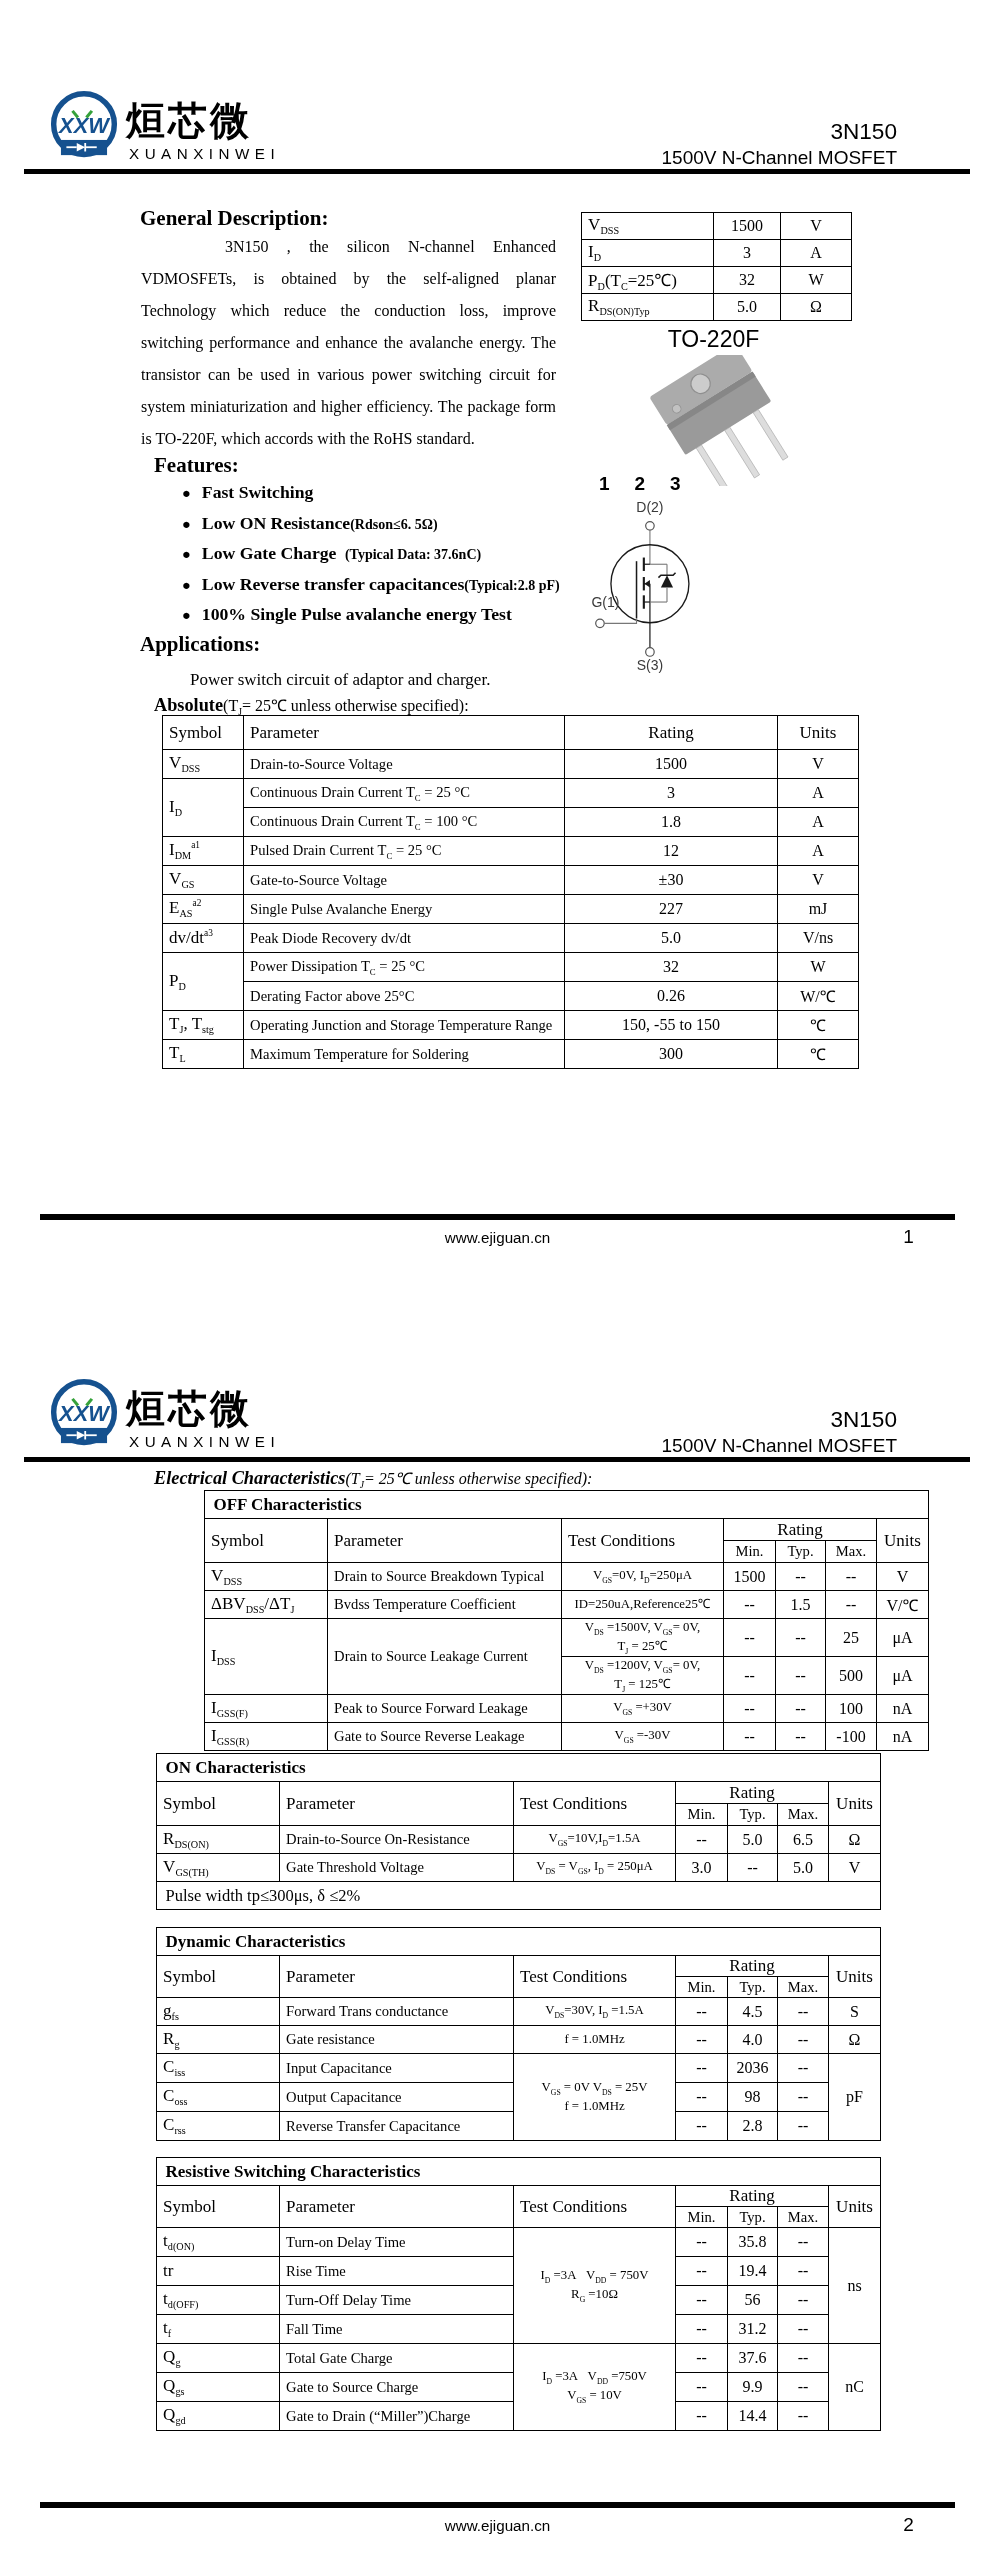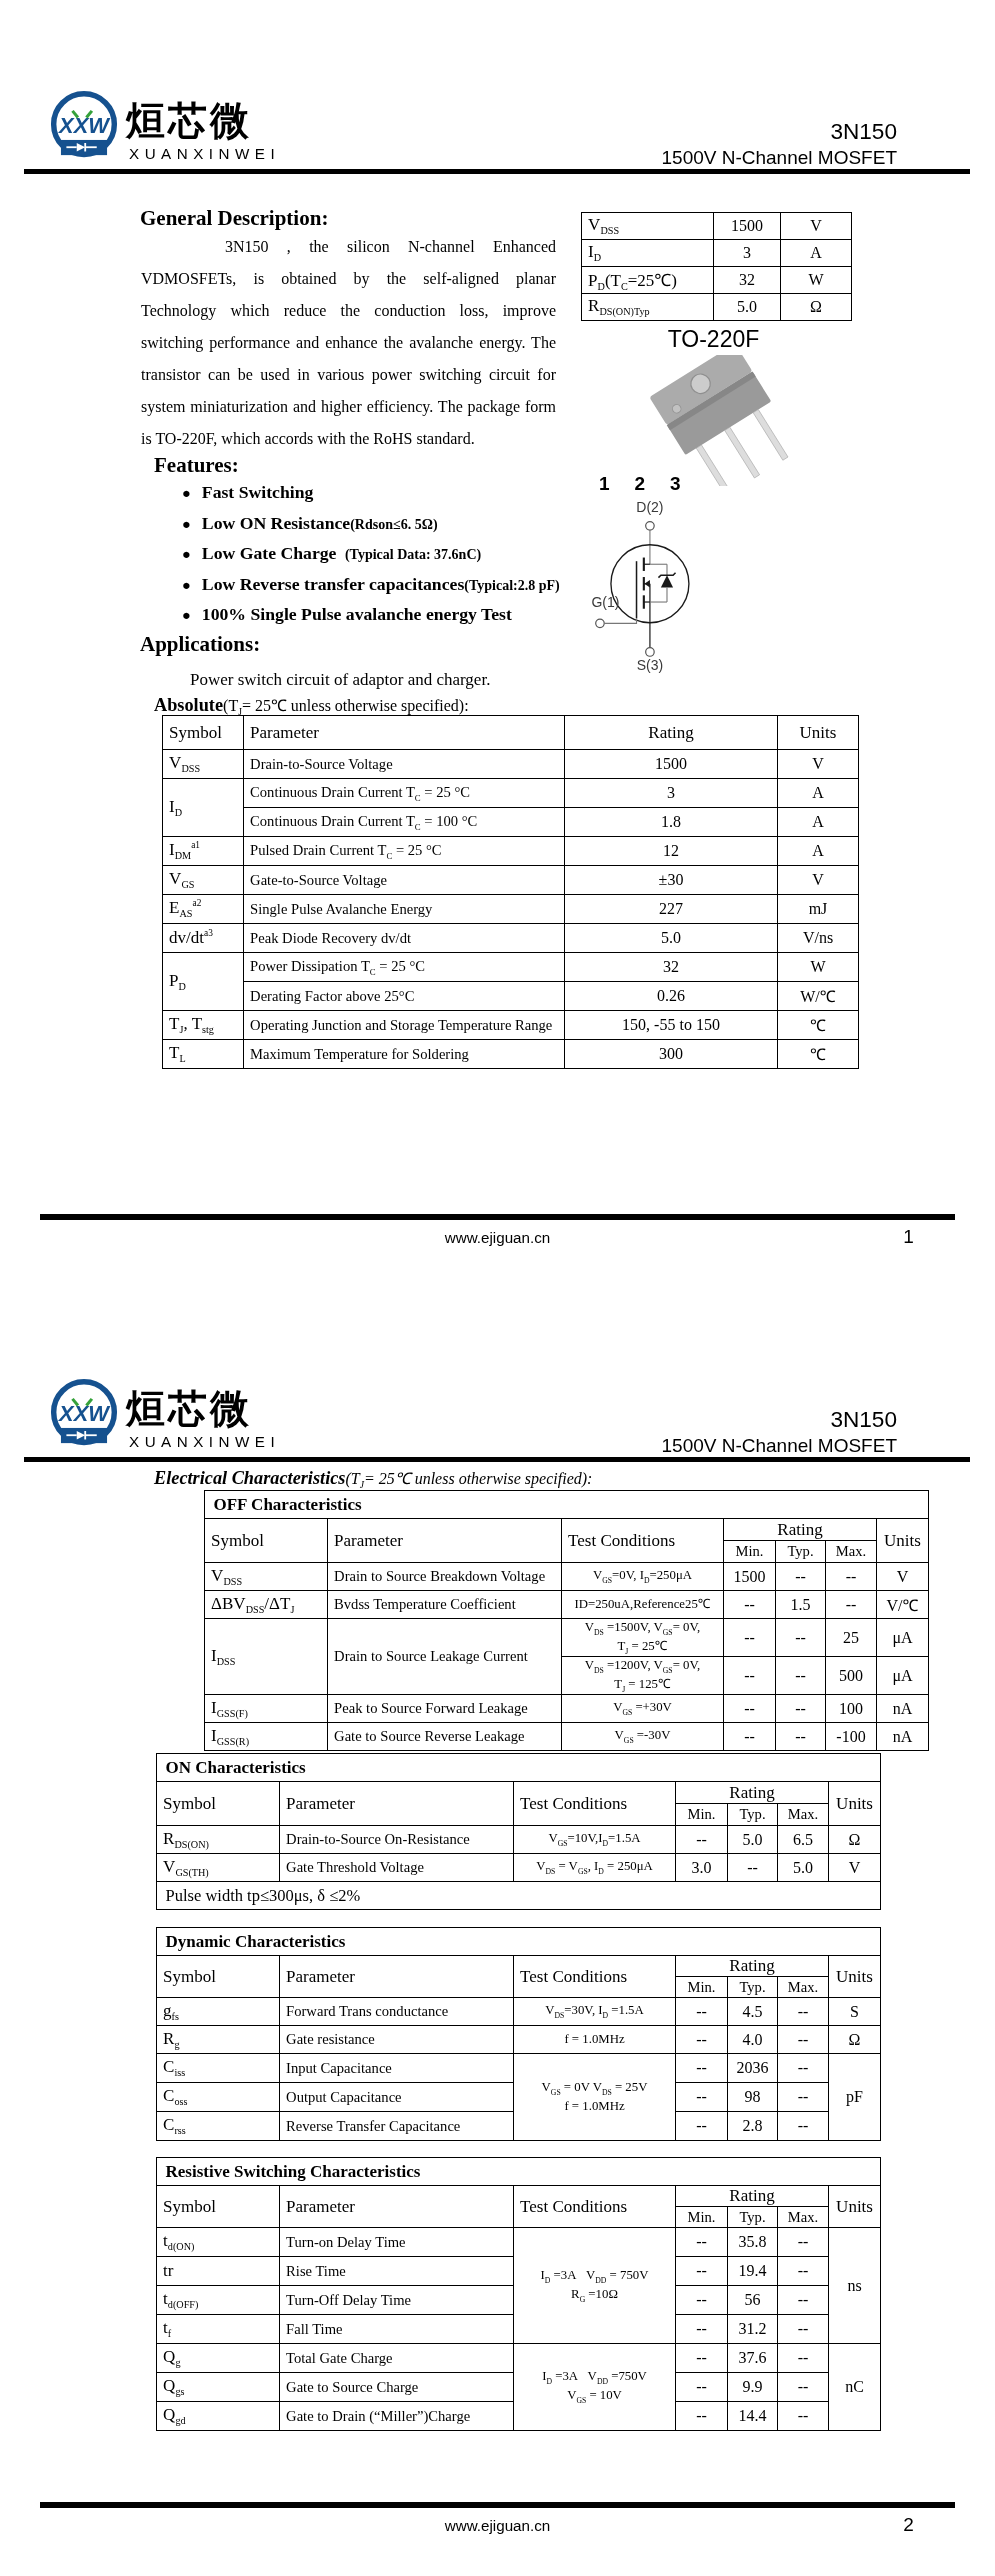--- a/index.html
+++ b/index.html
@@ -304,21 +304,21 @@
       <th colspan="3">Rating</th>
       <th rowspan="2">Units</th>
     </tr>
     <tr style="height:22px">
       <th style="font-size:14.6px">Min.</th>
       <th style="font-size:14.6px">Typ.</th>
       <th style="font-size:14.6px">Max.</th>
     </tr>
     <tr style="height:28px">
           <td class="sym">V<sub>DSS</sub></td>
-          <td class="par">Drain to Source Breakdown Voltage</td>
+          <td class="par">Drain to Source Breakdown Typical</td>
           <td class="cnd">V<sub>GS</sub>=0V, I<sub>D</sub>=250μA</td>
           <td class="val">1500</td>
           <td class="val">--</td>
           <td class="val">--</td>
           <td class="val">V</td>
         </tr>
     <tr style="height:28px">
           <td class="sym" style="font-size:17px">ΔBV<sub>DSS</sub>/ΔT<sub>J</sub></td>
           <td class="par">Bvdss Temperature Coefficient</td>
           <td class="cnd">ID=250uA,Reference25℃</td>

